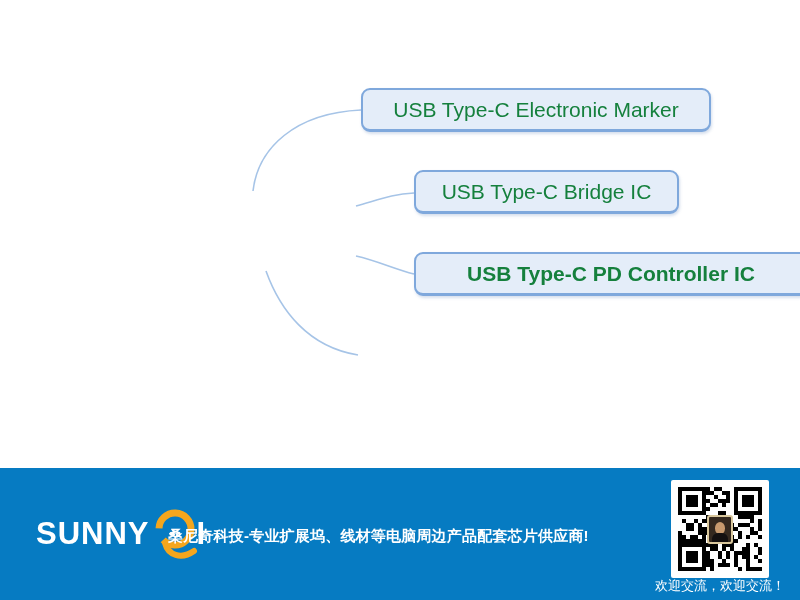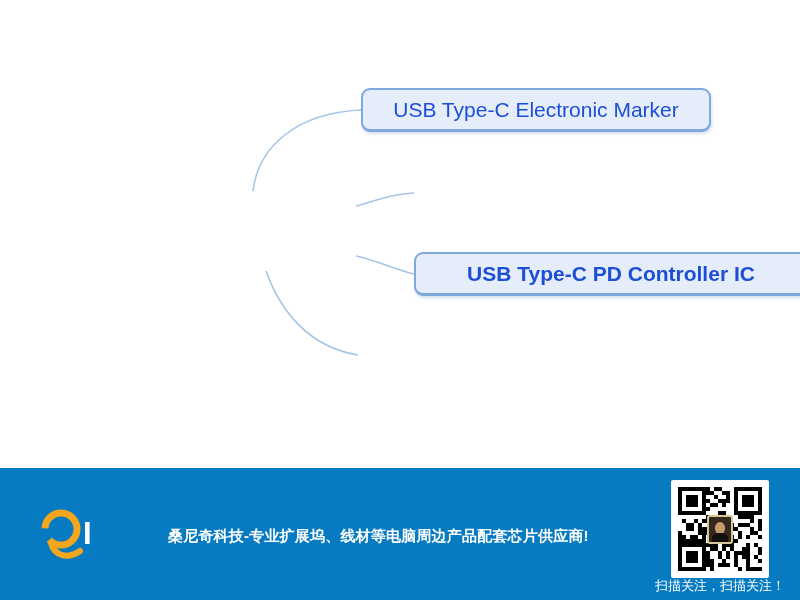--- a/index.html
+++ b/index.html
@@ -24,21 +24,21 @@
     color:#1f4e79;
     font-size:31px; font-weight:bold;
     letter-spacing:0.5px;
   }
   .branch-node {
     background:#e4edf9;
     border:2px solid #7fa8dc;
     border-bottom-width:3px;
     border-radius:9px;
     box-shadow:1px 2px 3px rgba(120,150,195,0.30);
-    color:#1d4ed8;
+    color:#15803d;
     font-size:21px;
   }
   .b1 { left:361px; top:88px;  width:350px; height:44px; }
   .b2 { left:414px; top:170px; width:265px; height:44px; }
   .b3 { left:414px; top:252px; width:394px; height:44px;font-weight:bold; }
   .b4 { left:358px; top:334px; width:352px; height:44px; }
 
   .footer {
     position:absolute; left:0; top:468px; width:800px; height:132px;
     background:#067bc2; color:#ffffff;
@@ -82,26 +82,28 @@
 <div class="canvas">
   <svg class="connectors" viewBox="0 0 800 468">
     <path d="M 253,191 C 258,148 295,113 361,110"></path>
     <path d="M 356,206 C 378,200 392,194 414,193"></path>
     <path d="M 356,256 C 378,261 394,269 414,274"></path>
     <path d="M 266,271 C 280,310 308,347 358,355"></path>
   </svg>
 
 
   <div class="node branch-node b1">USB Type-C Electronic Marker</div>
+  <div class="node branch-node b2">USB Type-C Bridge IC</div>
   <div class="node branch-node b3">USB Type-C PD Controller IC</div>
 </div>
 
 <div class="footer"></div>
 
 <div class="logo">
+  <span class="word">SUNNY</span>
   <svg width="48" height="60" viewBox="0 0 48 60">
     <circle cx="24" cy="25" r="16" fill="none" stroke="#f4a61d" stroke-width="7" stroke-dasharray="87.5 13" transform="rotate(182 24 25)"></circle>
     <path d="M 14,39 C 17,51 30,56 43,47" fill="none" stroke="#f4a61d" stroke-width="6" stroke-linecap="round"></path>
   </svg>
   <span class="word">I</span>
 </div>
 
 <div class="tagline">桑尼奇科技-专业扩展坞、线材等电脑周边产品配套芯片供应商!</div>
 
 <div class="qr-box">
@@ -341,13 +343,13 @@
       <i style="left:72px;top:80px"></i>
       <i style="left:76px;top:80px"></i>
       <i style="left:80px;top:80px"></i>
     </div>
   <div class="qr-photo">
     <span class="face"></span>
     <span class="body"></span>
   </div>
 </div>
 
-<div class="qr-caption">扫描关注，扫描关注！</div>
+<div class="qr-caption">欢迎交流，欢迎交流！</div>
 
 </body></html>

